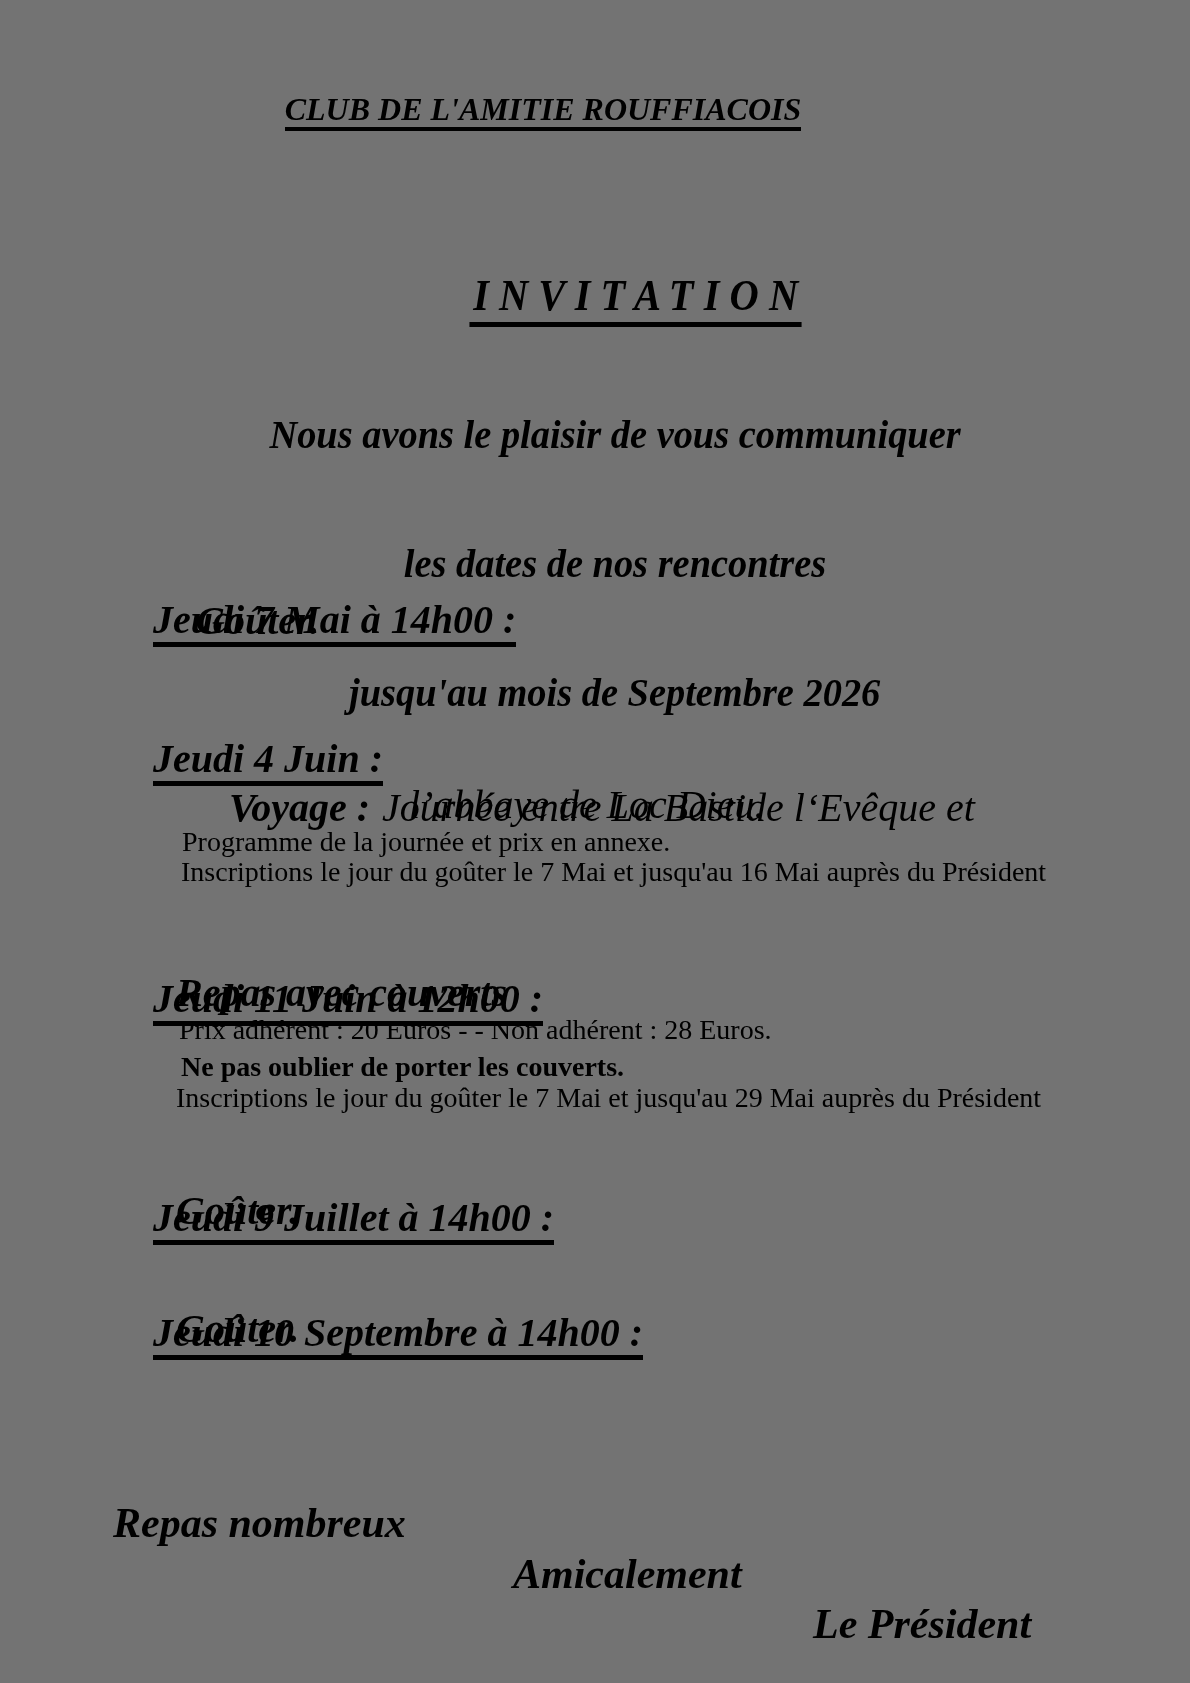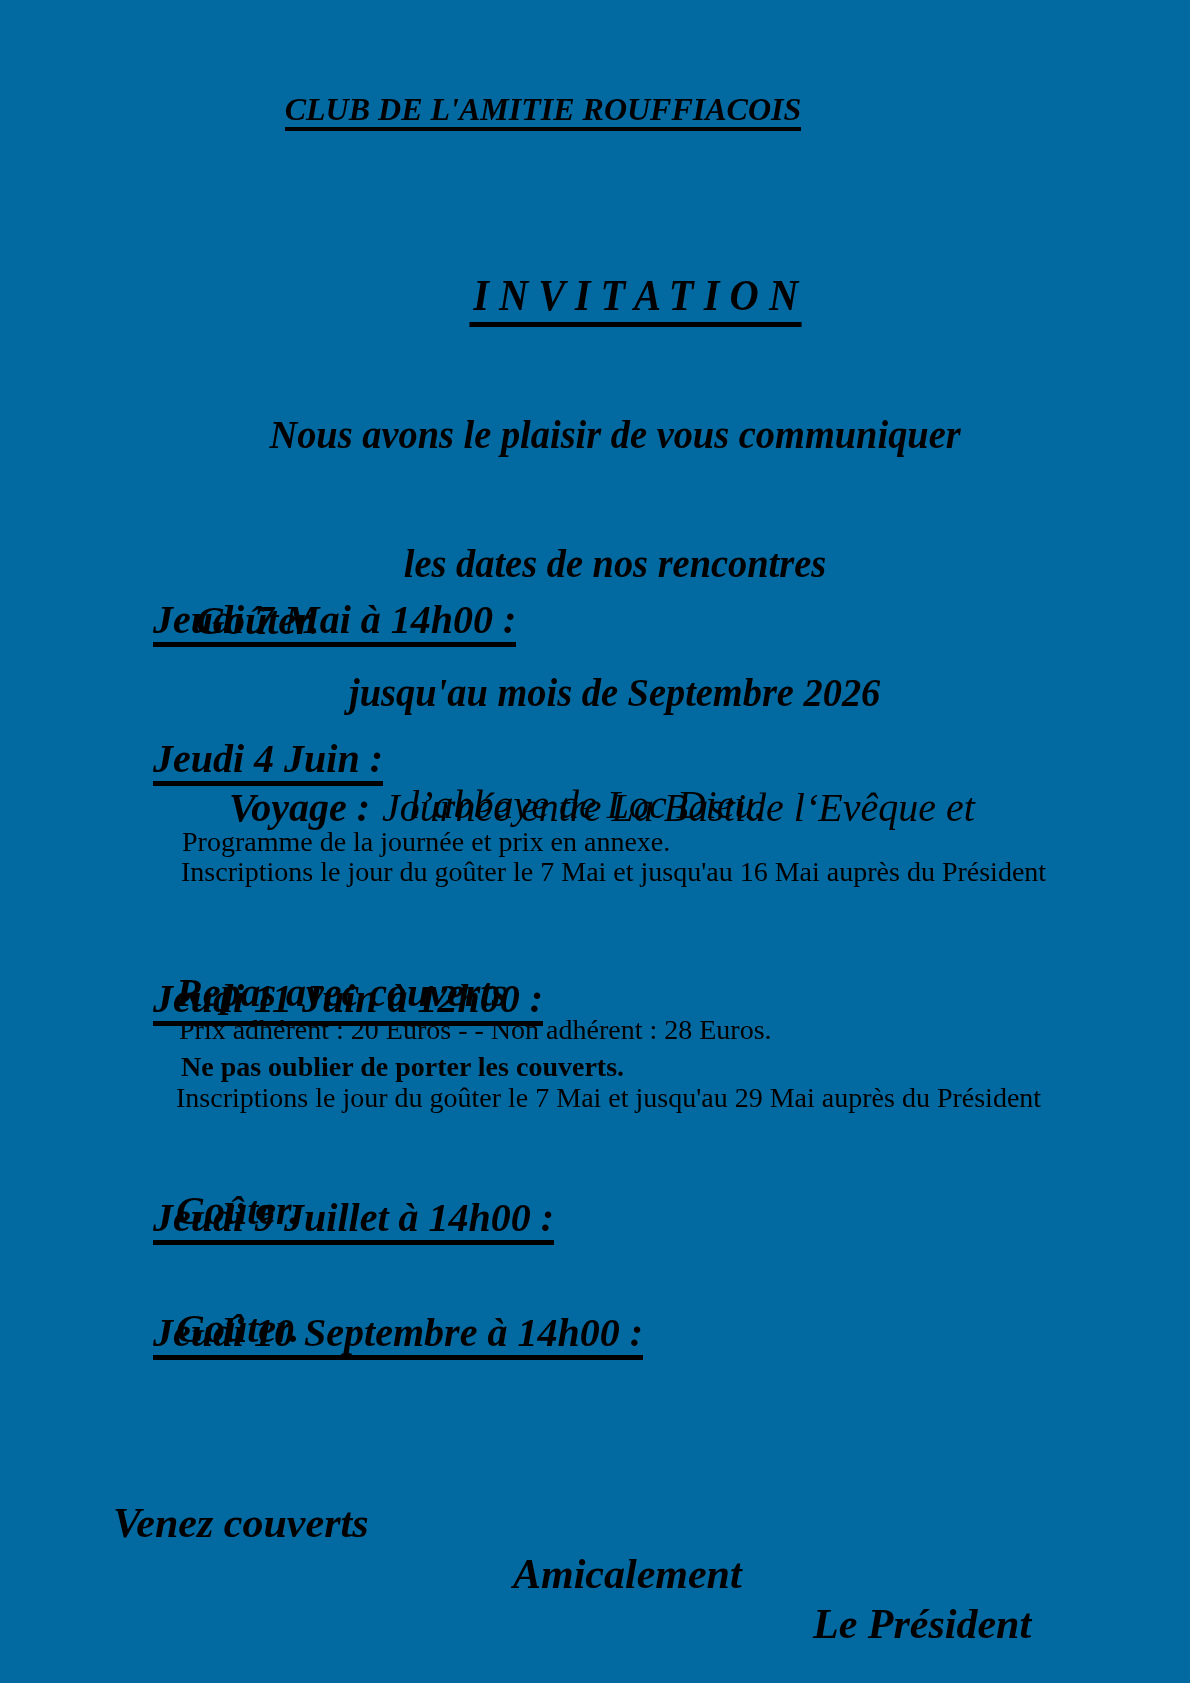--- a/index.html
+++ b/index.html
@@ -1,20 +1,20 @@
 <!DOCTYPE html>
 <html><head>
 <meta charset="utf-8">
 <style>
   html, body { margin: 0; padding: 0; background: #ffffff; }
   .page {
     position: relative;
     width: 1190px;
     height: 1683px;
-    background: #0369a1;
+    background: #737373;
     color: #000000;
     font-family: "Liberation Serif", "DejaVu Serif", serif;
     overflow: hidden;
   }
   .line { position: absolute; white-space: pre; line-height: 1.2; }
   .bi { font-weight: bold; font-style: italic; }
   .it { font-style: italic; }
   .b  { font-weight: bold; text-align: right; }
   .sq { display: inline-block; white-space: pre; transform-origin: 0 60%; }
   .sqc { display: inline-block; white-space: pre; transform-origin: 50% 60%; }
@@ -106,18 +106,18 @@
     <span class="ul">Jeudi 9 Juillet à 14h00 :</span>
   </div>
   <div class="line i-jul9 bi">Goûter.</div>
 
   <div class="line ev-h h-sep10 bi">
     <span class="ul">Jeudi 10 Septembre à 14h00 :</span>
   </div>
   <div class="line i-sep10 bi">Goûter.</div>
 
   <div class="line row-closing bi">
-    <span class="closing-item c-left">Venez couverts</span>
+    <span class="closing-item c-left">Repas nombreux</span>
     <span class="closing-item c-middle">Amicalement</span>
     <span class="closing-item c-right">Le Président</span>
   </div>
 
 </div>
 
 </body></html>

